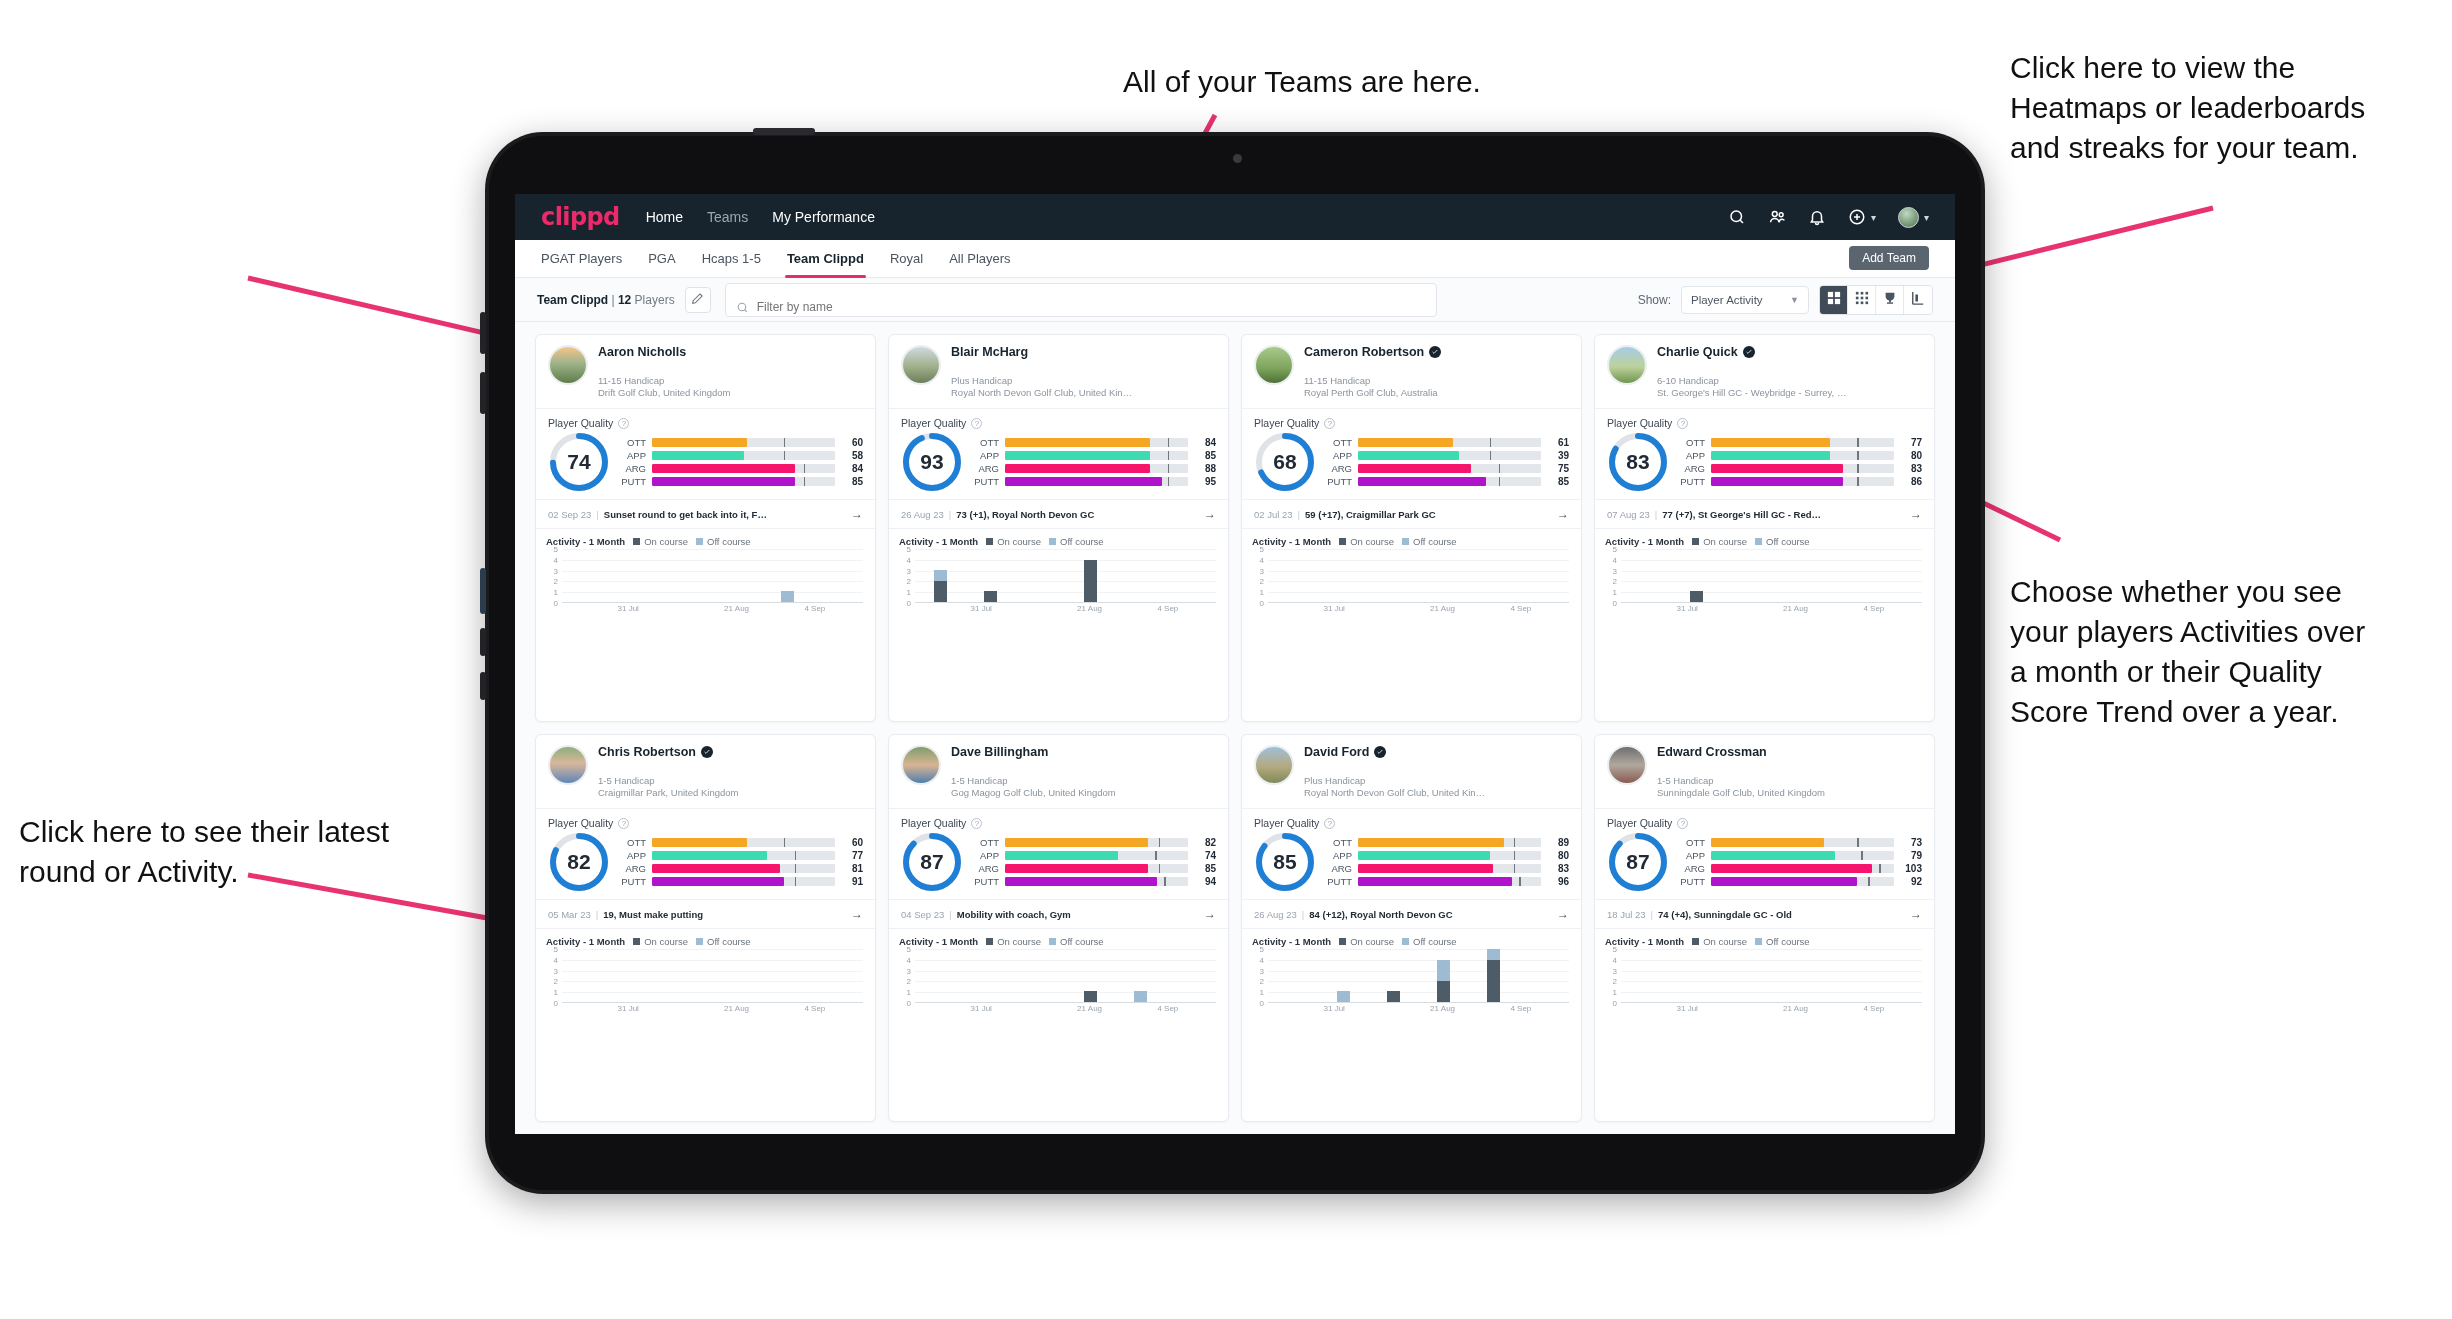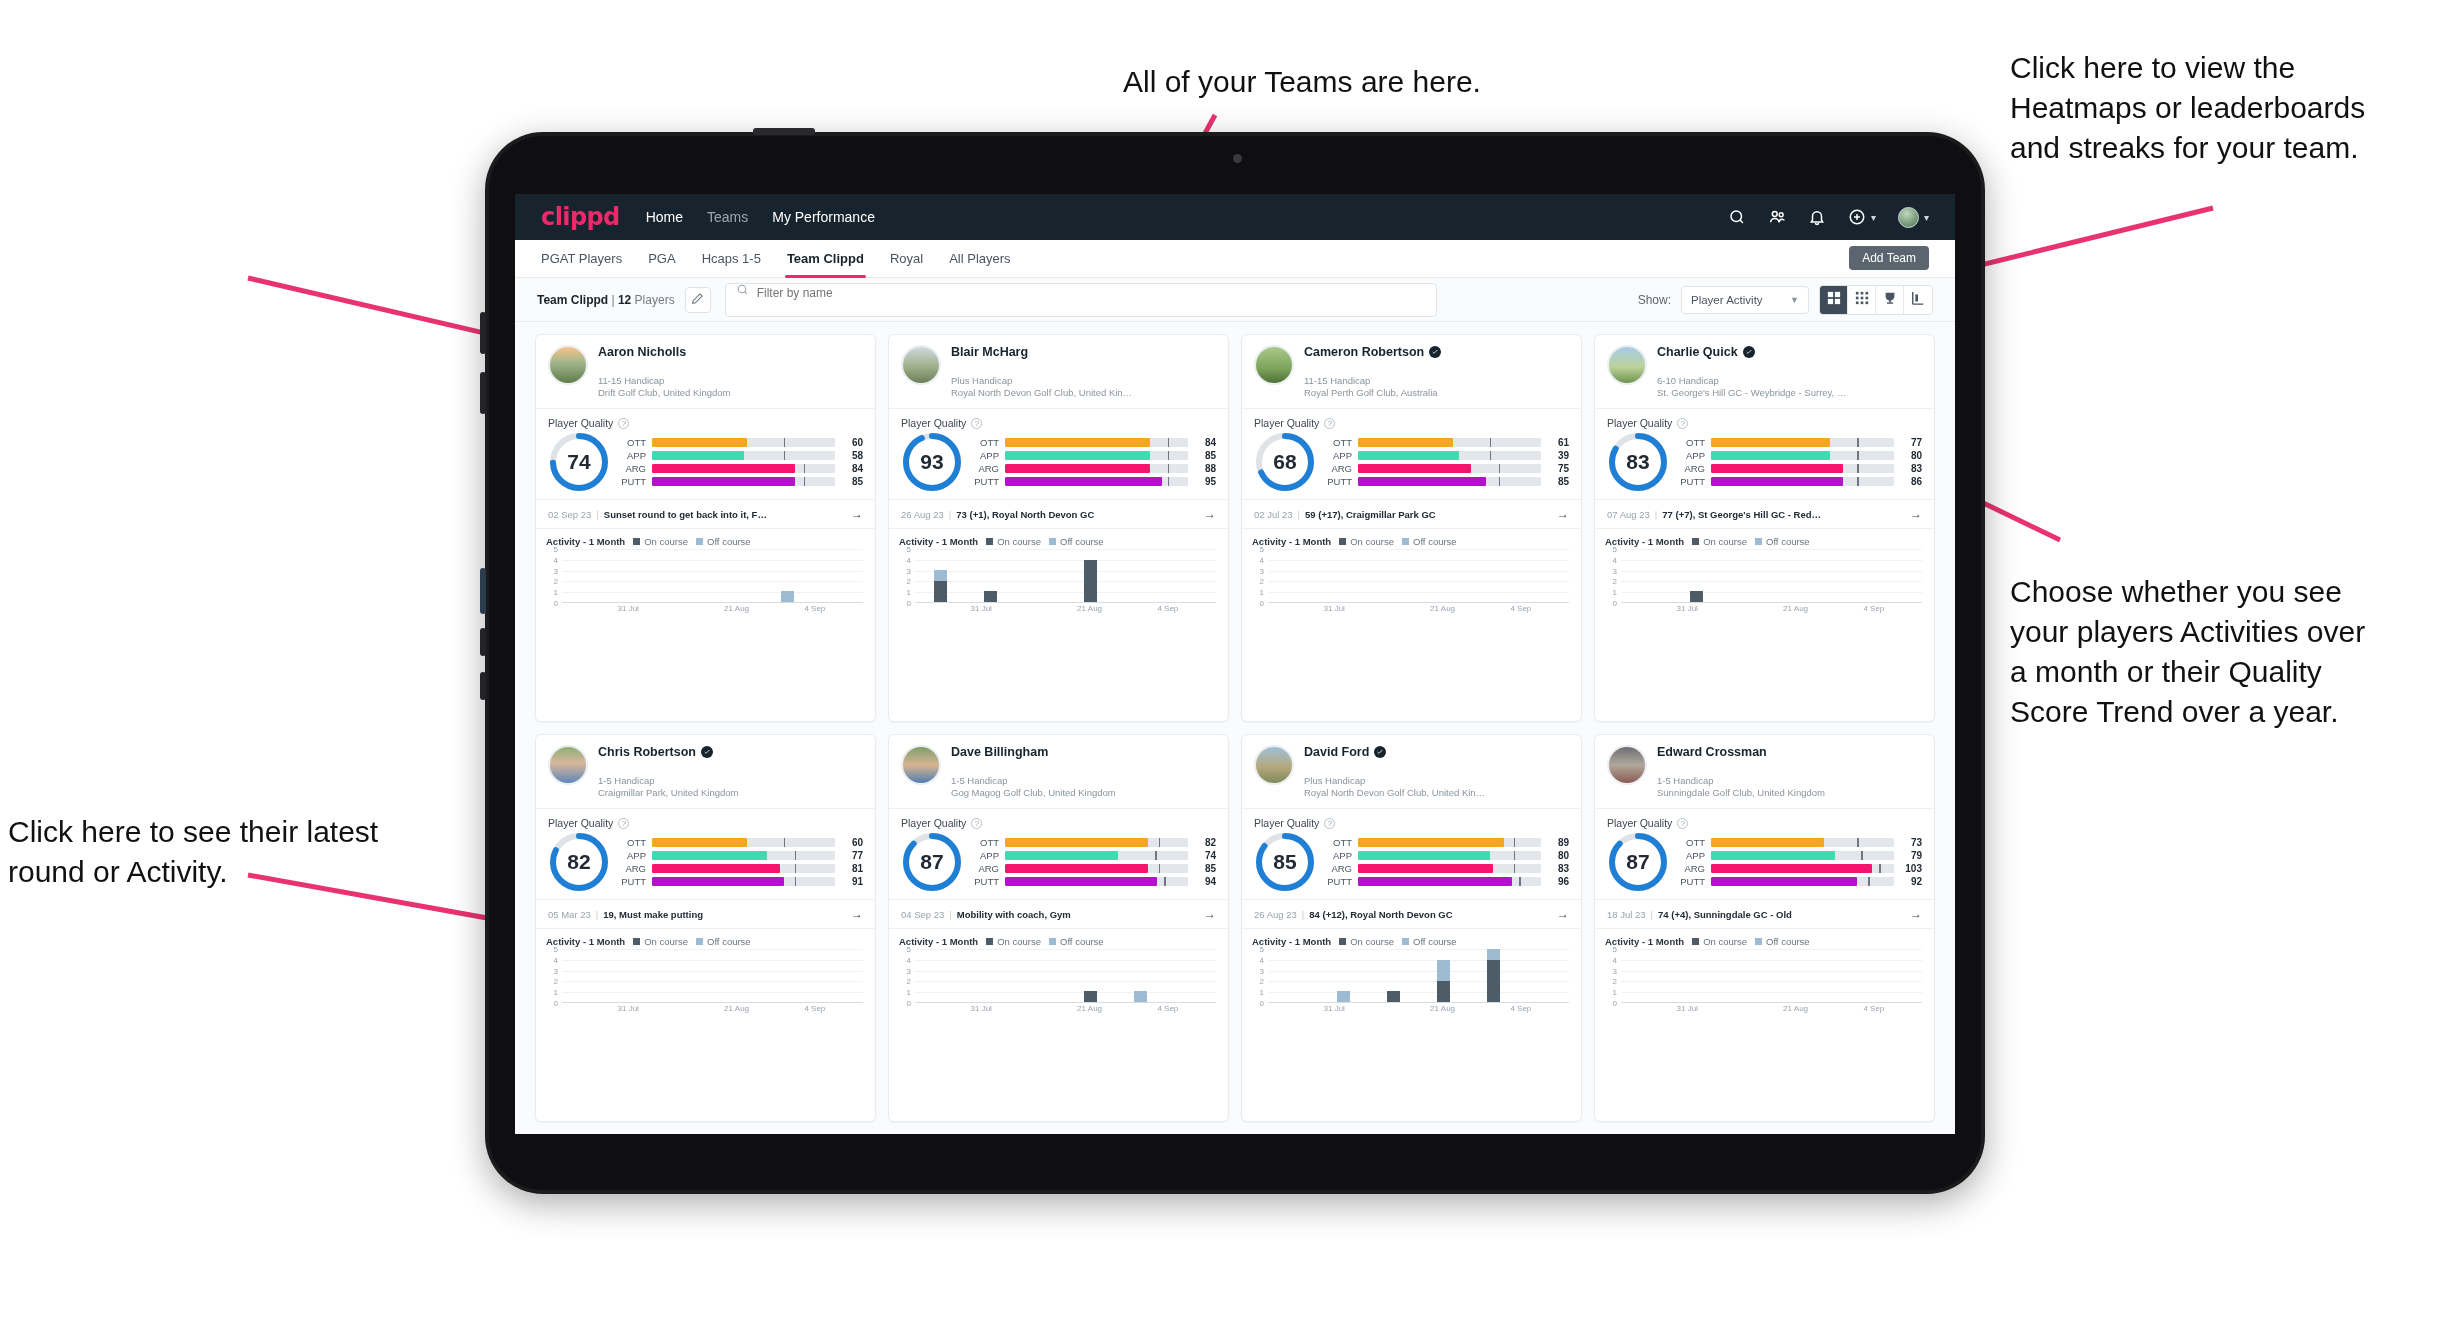--- a/index.html
+++ b/index.html
@@ -102,21 +102,21 @@
   .team-label span.lt { color:#707a85; font-weight:400; }
   .pencil-btn {
     width:26px; height:26px; margin-left:10px; border:1px solid #dfe3e8;
     border-radius:4px; background:#fff; display:flex; align-items:center;
     justify-content:center; cursor:pointer; color:#6b757f;
   }
   .pencil-btn svg{width:13px;height:13px;}
   .searchwrap {
     flex:1; margin-left:14px; height:32px; background:#fff;
     border:1px solid #e1e5ea; border-radius:4px; display:flex;
-    align-items:flex-end; padding:16px 10px; gap:8px; max-width:712px;
+    align-items:flex-start; padding:16px 10px; gap:8px; max-width:712px;
   }
   .searchwrap svg { width:13px; height:13px; color:#9aa3ad; }
   .searchwrap input {
     border:none; outline:none; font-size:12px; color:#8a939d; width:100%;
     background:transparent; font-family:"Liberation Sans", sans-serif;
   }
   .showwrap { margin-left:auto; display:flex; align-items:center; gap:10px; }
   .show-lbl { font-size:12px; color:#5d6670; }
   .select-box {
     width:128px; height:28px; border:1px solid #e1e5ea; border-radius:4px;
@@ -213,21 +213,21 @@
 <div id="stage">
 
   <div class="annot" style="left:1123px; top:62px;">All of your Teams are here.</div>
   <div class="annot" style="left:2010px; top:48px;">Click here to view the
 Heatmaps or leaderboards
 and streaks for your team.</div>
   <div class="annot" style="left:2010px; top:572px;">Choose whether you see
 your players Activities over
 a month or their Quality
 Score Trend over a year.</div>
-  <div class="annot" style="left:8px; top:812px;">Click here to see their latest
+  <div class="annot" style="left:19px; top:812px;">Click here to see their latest
 round or Activity.</div>
 
   <svg class="arrow-svg" style="left:0; top:0;" width="2452" height="1319">
     <defs>
       <marker id="ah" markerWidth="7" markerHeight="7" refX="4" refY="3.2" orient="auto">
         <path d="M0,0 L7,3.2 L0,6.4 z" fill="#e8336e"></path>
       </marker>
     </defs>
     <g stroke="#e8336e" stroke-width="5" fill="none" marker-end="url(#ah)">
       <path d="M1215,115 L1143,247"></path>

